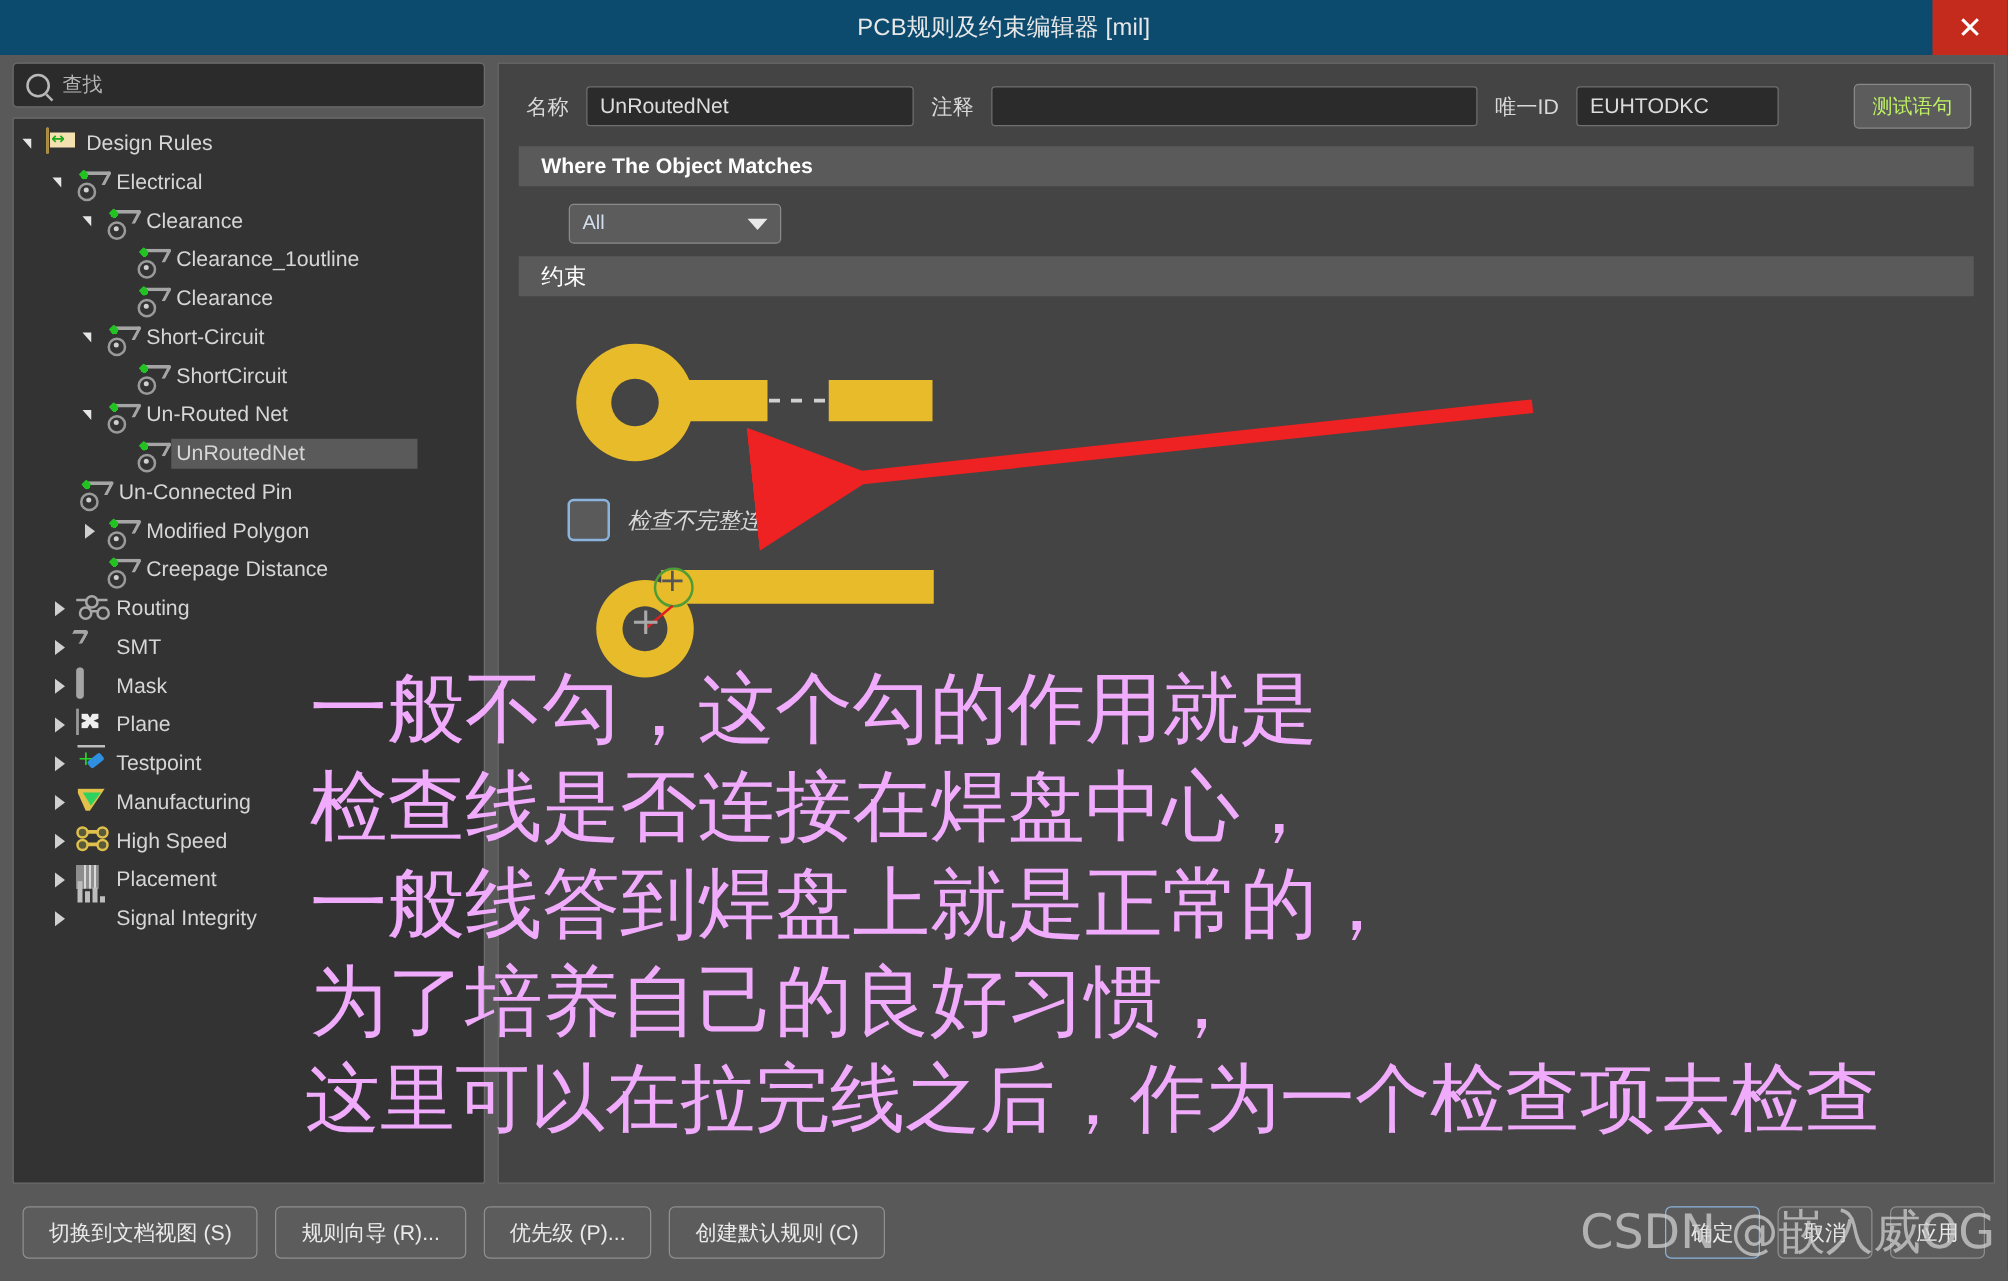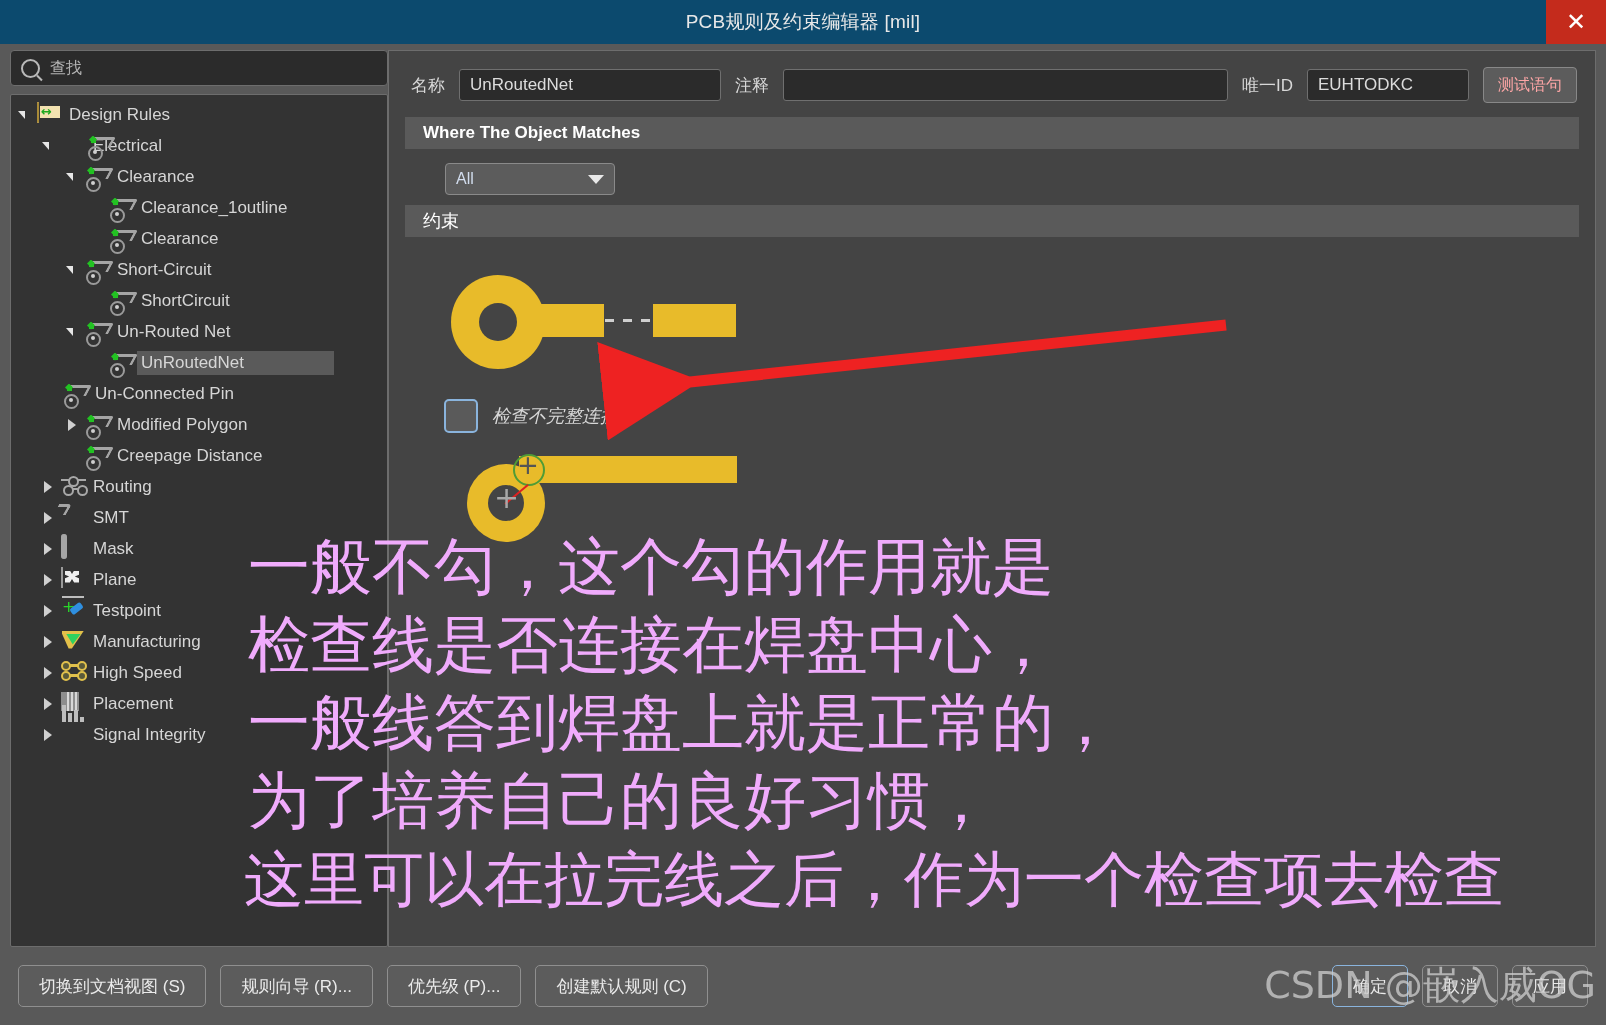--- a/index.html
+++ b/index.html
@@ -37,20 +37,21 @@
     background:#c42b1c;
     color:#ffffff;font-size:24px;line-height:44px;text-align:center;
     cursor:pointer;
     font-family:"DejaVu Sans",sans-serif;
   }
 
   
   .body-area{
     flex:1;display:flex;
     padding:6px 10px 0 10px;
+    gap:10px;
     min-height:0;
   }
 
   
   .left-panel{
     width:378px;min-width:378px;
     display:flex;flex-direction:column;
     gap:8px;
     min-height:0;
   }
@@ -232,25 +233,26 @@
     background:#2b2b2b;border:1px solid #6f6f6f;border-radius:3px;
     height:30px;color:#dcdcdc;font-size:17px;
     display:flex;align-items:center;padding:0 10px;
     font-family:"Liberation Sans",sans-serif;
   }
   .inp-name{width:240px;}
   .inp-comment{flex:1;min-width:60px;}
   .inp-id{width:140px;}
   .btn{
     background:#5c5c5c;border:1px solid #888888;border-radius:4px;
-    color:#fca5a5;font-size:16px;
+    color:#bef264;font-size:16px;
     height:34px;padding:0 14px;
     display:flex;align-items:center;justify-content:center;
     white-space:nowrap;cursor:pointer;
     font-family:Liberation Serif, serif;
+    margin-left:46px;
   }
 
   .section-header{
     background:#5a5a5a;
     margin:4px 16px 0 16px;
     height:32px;
     display:flex;align-items:center;
     padding-left:18px;
     color:#ffffff;font-size:17px;font-weight:bold;
   }
@@ -349,21 +351,21 @@
         <div class="search-icon"></div>
         <div class="search-placeholder">查找</div>
       </div>
       <div class="tree-panel">
         <div id="tree-root">
             <div class="tree-row" style="padding-left: 6px;">
               <span class="arrow down"></span>
               <span class="ico"><span class="ico-folder"><span class="fx">↔</span></span></span>
               <span class="tree-label">Design Rules</span>
             </div>
-            <div class="tree-row" style="padding-left: 30px; text-align: right;">
+            <div class="tree-row" style="padding-left: 30px;">
               <span class="arrow down"></span>
               <span class="ico"><span class="ico-rule"><span class="wire"></span><span class="diamond"></span><span class="ring"></span></span></span>
               <span class="tree-label">Electrical</span>
             </div>
             <div class="tree-row" style="padding-left: 54px;">
               <span class="arrow down"></span>
               <span class="ico"><span class="ico-rule"><span class="wire"></span><span class="diamond"></span><span class="ring"></span></span></span>
               <span class="tree-label">Clearance</span>
             </div>
             <div class="tree-row" style="padding-left: 78px;">

